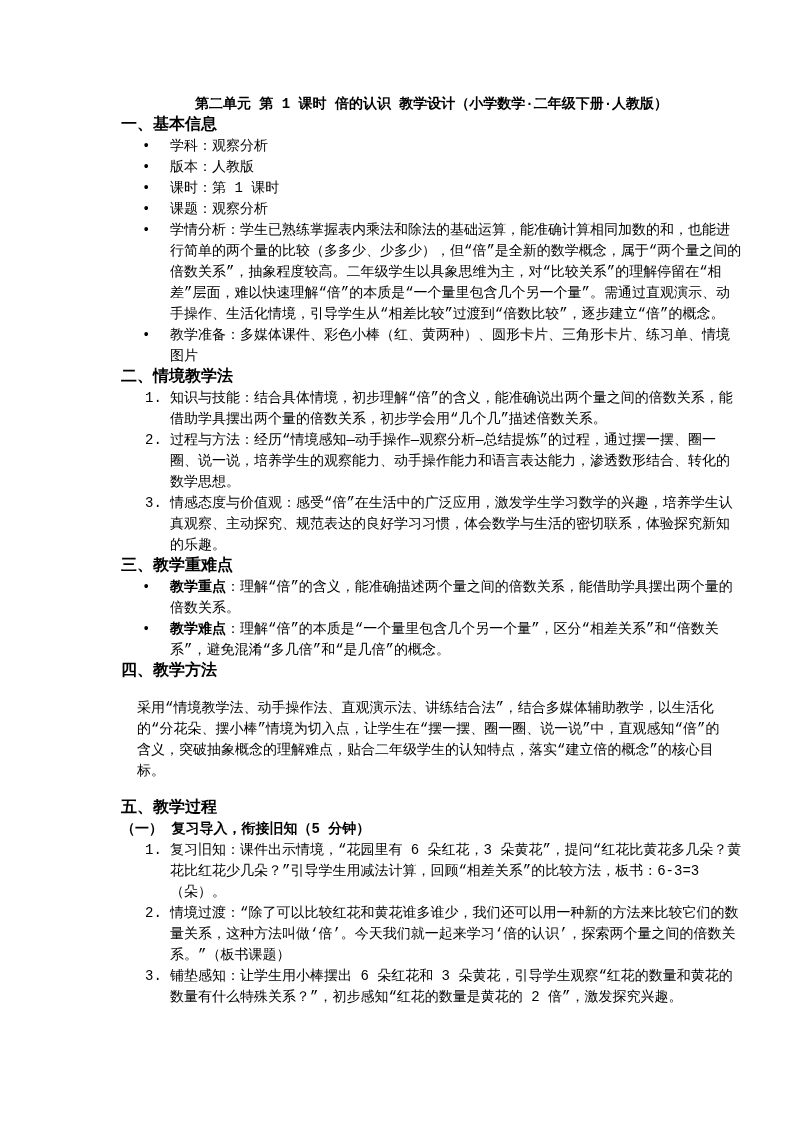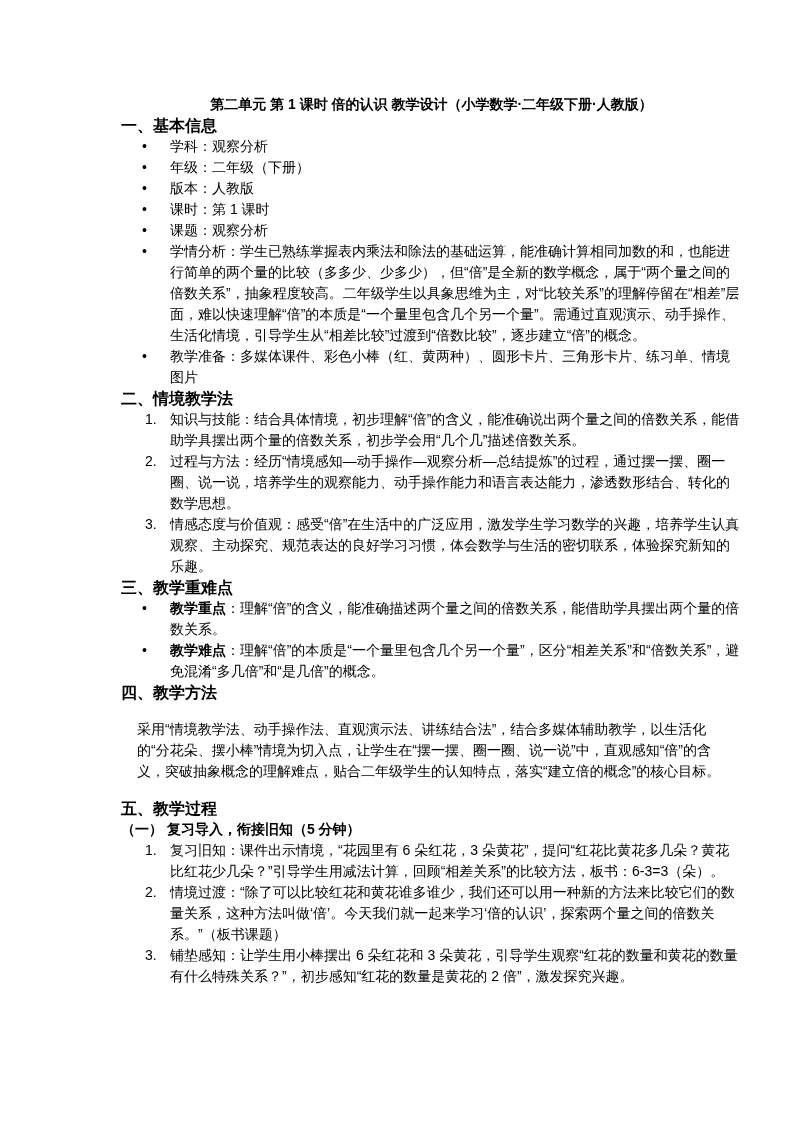--- a/index.html
+++ b/index.html
@@ -4,21 +4,21 @@
 <style>
   html, body { margin: 0; padding: 0; background: #e8e8e8; }
   .page {
     position: relative;
     width: 794px;
     height: 1123px;
     margin: 0 auto;
     background: #ffffff;
     box-sizing: border-box;
     padding: 94px 52px 0 121px;
-    font-family: Liberation Sans, sans-serif;
+    font-family: Liberation Mono, monospace;
     font-size: 14px;
     line-height: 21px;
     color: #000000;
     overflow: hidden;
   }
   .doc-title {
     margin: 0;
     font-size: 14px;
     font-weight: bold;
     text-align: center;
@@ -56,21 +56,20 @@
 </head>
 <body>
 
 <div class="page">
 
   <h1 class="doc-title">第二单元 第 1 课时 倍的认识 教学设计（小学数学·二年级下册·人教版）</h1>
 
   <h2 class="sec-heading">一、基本信息</h2>
   <ul class="doc-list bullet-list">
     <li><span>学科：观察分析</span></li>
-    <li><span>年级：二年级（下册）</span></li>
     <li><span>版本：人教版</span></li>
     <li><span>课时：第 1 课时</span></li>
     <li><span>课题：观察分析</span></li>
     <li><span>学情分析：学生已熟练掌握表内乘法和除法的基础运算，能准确计算相同加数的和，也能进行简单的两个量的比较（多多少、少多少），但“倍”是全新的数学概念，属于“两个量之间的倍数关系”，抽象程度较高。二年级学生以具象思维为主，对“比较关系”的理解停留在“相差”层面，难以快速理解“倍”的本质是“一个量里包含几个另一个量”。需通过直观演示、动手操作、生活化情境，引导学生从“相差比较”过渡到“倍数比较”，逐步建立“倍”的概念。</span></li>
     <li><span>教学准备：多媒体课件、彩色小棒（红、黄两种）、圆形卡片、三角形卡片、练习单、情境图片</span></li>
   </ul>
 
   <h2 class="sec-heading">二、情境教学法</h2>
   <ol class="doc-list">
     <li>

